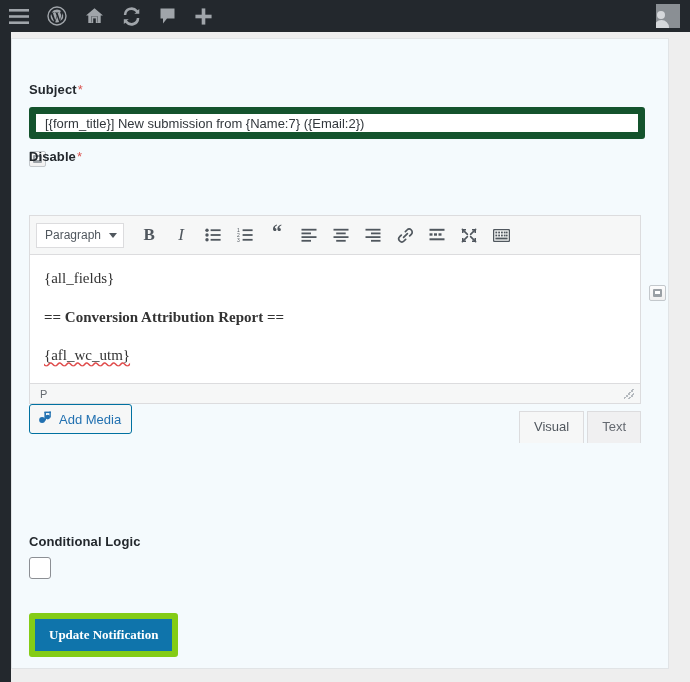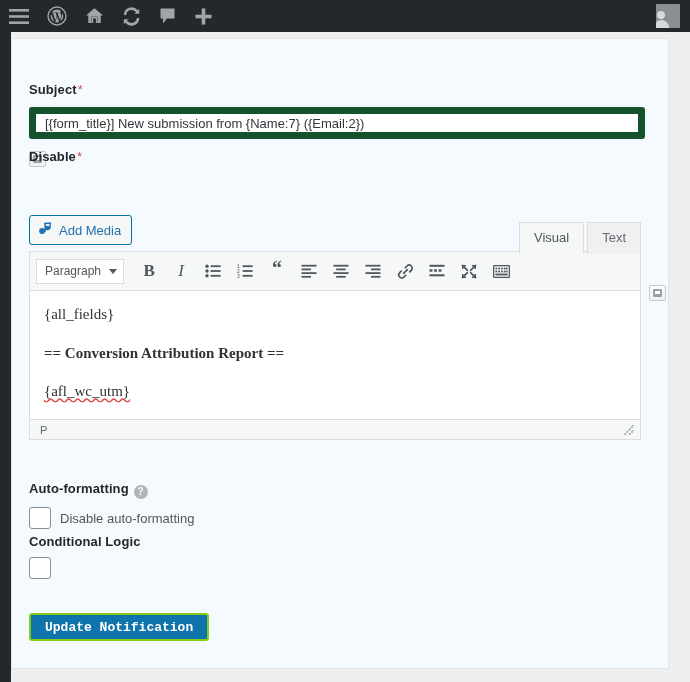--- a/index.html
+++ b/index.html
@@ -334,26 +334,26 @@
     vertical-align: -2px;
     font-family: "Liberation Sans", sans-serif;
     cursor: help;
   }
 
   
   #submit-btn {
     position: absolute;
     left: 17px;
     top: 574px;
-    height: 28px;
+    height: 44px;
     background: #0f74ab;
-    border: 2px solid #84cc16;
+    border: 6px solid #84cc16;
     border-radius: 3px;
     color: #ffffff;
-    font-family: Liberation Mono, monospace;
+    font-family: Liberation Serif, serif;
     font-size: 13px;
     font-weight: bold;
     padding: 0 14px;
     cursor: pointer;
   }
 </style>
 </head>
 <body>
 
 <div id="adminbar">
@@ -429,40 +429,20 @@
     <div class="field-label">
       <span>Disable</span><span class="req-star">*</span>
     </div>
   </div>
 
   <button class="mergetag-btn" id="message-mergetag">
     <span class="glyph"></span>
   </button>
 
   <div id="editor-wrap">
-
-    <div id="editor-top">
-      <button id="add-media-btn">
-        <span>
-          <svg width="15" height="14" viewBox="0 0 16 15" aria-hidden="true">
-            <circle cx="4.4" cy="9.6" r="3.2" fill="#2271b1"></circle>
-            <rect x="6.8" y="1.2" width="1.7" height="9" fill="#2271b1"></rect>
-            <circle cx="10.4" cy="6.5" r="2.5" fill="#2271b1"></circle>
-            <rect x="12.2" y="0.6" width="1.5" height="6.4" fill="#2271b1"></rect>
-            <rect x="6.8" y="0.6" width="6.9" height="1.6" fill="#2271b1"></rect>
-          </svg>
-        </span>
-        <span>Add Media</span>
-      </button>
-
-      <div class="tabs">
-        <div class="tab active">Visual</div>
-        <div class="tab">Text</div>
-      </div>
-    </div>
 
     <div id="editor-box">
 
       <div id="editor-toolbar">
 
         <div id="format-select">
           <span>Paragraph</span>
           <span class="caret"></span>
         </div>
 
@@ -585,31 +565,42 @@
         <p>{all_fields}</p>
         <p class="ed-strong">== Conversion Attribution Report ==</p>
         <p class="spell">{afl_wc_utm}</p>
       </div>
 
       <div id="editor-status">
         <span>P</span>
         <span class="resize-handle"></span>
       </div>
     </div>
-  </div>
-
-  <div class="cb-section" id="autoformat-block">
-    <div class="field-label">
-      <span>Auto-formatting</span><span class="help-icon">?</span>
+
+    <div id="editor-top">
+      <button id="add-media-btn">
+        <span>
+          <svg width="15" height="14" viewBox="0 0 16 15" aria-hidden="true">
+            <circle cx="4.4" cy="9.6" r="3.2" fill="#2271b1"></circle>
+            <rect x="6.8" y="1.2" width="1.7" height="9" fill="#2271b1"></rect>
+            <circle cx="10.4" cy="6.5" r="2.5" fill="#2271b1"></circle>
+            <rect x="12.2" y="0.6" width="1.5" height="6.4" fill="#2271b1"></rect>
+            <rect x="6.8" y="0.6" width="6.9" height="1.6" fill="#2271b1"></rect>
+          </svg>
+        </span>
+        <span>Add Media</span>
+      </button>
+
+      <div class="tabs">
+        <div class="tab active">Visual</div>
+        <div class="tab">Text</div>
+      </div>
     </div>
-    <div class="cb-row">
-      <div class="cbox"></div>
-      <span class="cb-text">Disable auto-formatting</span>
-    </div>
-  </div>
+  </div>
+
 
   <div class="cb-section" id="conditional-block">
     <div class="field-label">Conditional Logic</div>
     <div class="cb-row">
       <div class="cbox"></div>
     </div>
   </div>
 
   <button id="submit-btn">Update Notification</button>
 </div>

